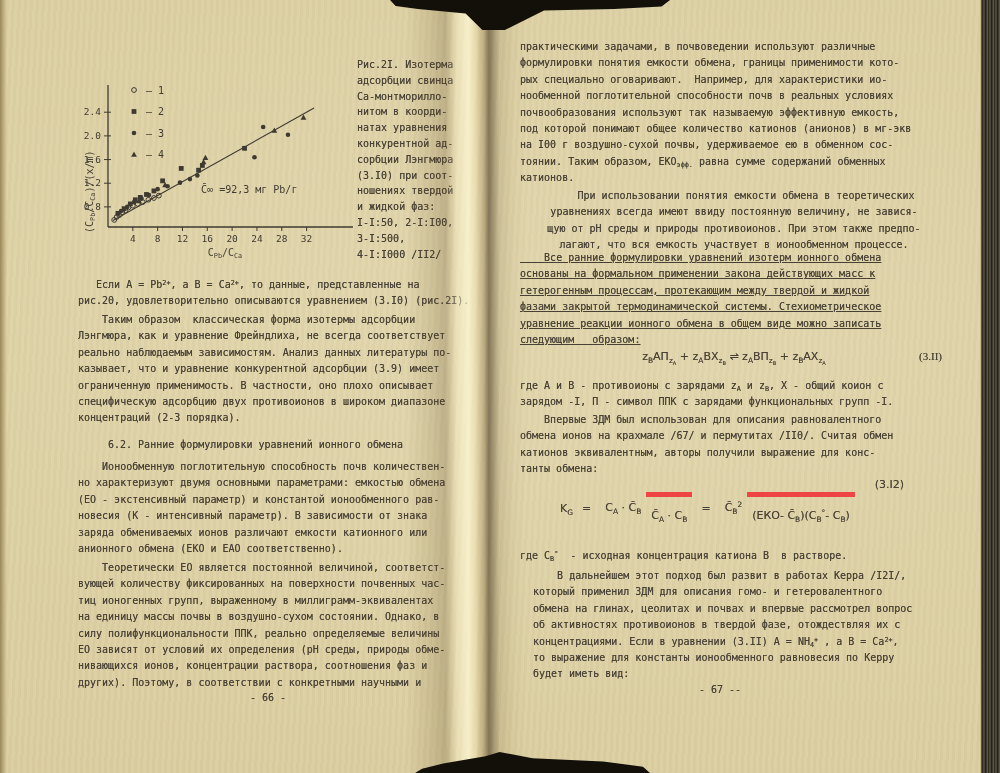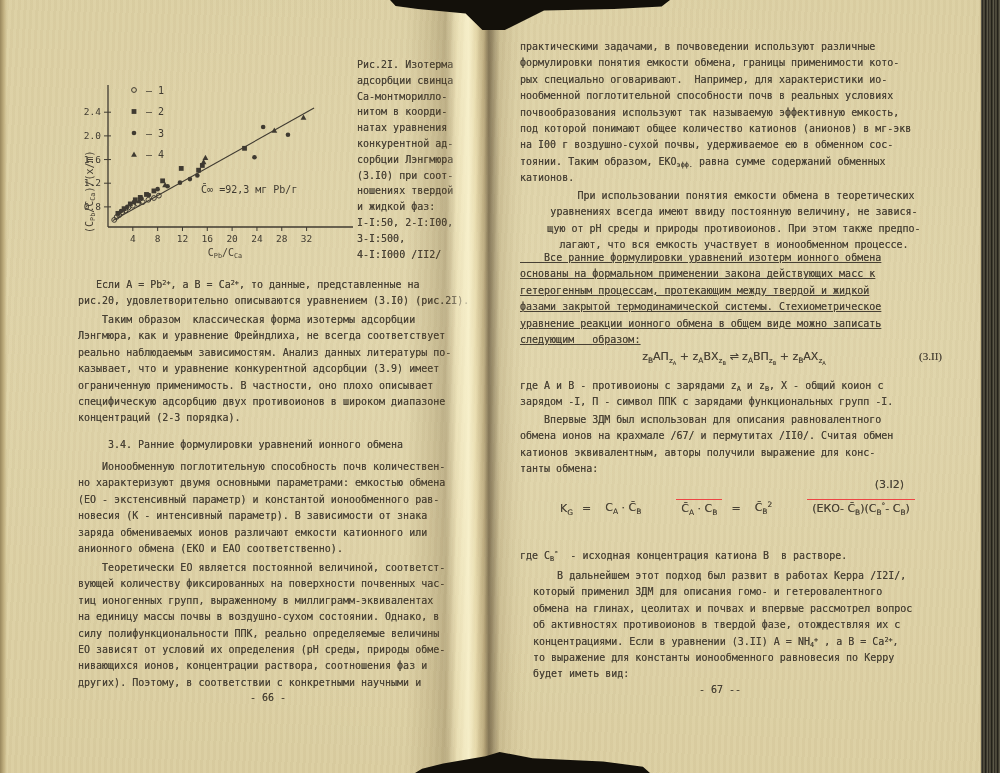--- a/index.html
+++ b/index.html
@@ -52,21 +52,21 @@
   sub{vertical-align:-.35em;} sup{vertical-align:.5em;}
 
   .eq{position:absolute;color:#474034;font-size:11px;text-shadow:0 0 .5px rgba(71,64,52,.6);
       font-family:"DejaVu Sans",sans-serif;}
   .eq311{left:520px;top:350px;width:428px;text-align:center;}
   .eq311 .eq-n{position:absolute;right:6px;top:0;font-family:Liberation Serif, serif;}
   .eq312{left:520px;top:478px;width:428px;height:60px;display:flex;align-items:center;
          justify-content:flex-start;padding-left:40px;box-sizing:border-box;gap:9px;}
   .eq312 .eq-n{position:absolute;right:44px;top:0;}
   .frac{display:inline-flex;flex-direction:row;align-items:center;line-height:1.45;}
-  .frac .den{border-top:1px solid #ef4444;padding:1px 5px 0;margin-left:30px;}
+  .frac .den{border-top:5px solid #ef4444;padding:11px 5px 0;}
   .frac .num{padding:0 5px 1px;}
 </style>
 </head>
 <body>
 
 <div class="spread">
   <div class="paper"></div>
 
   <svg class="chart-svg" viewBox="0 0 300 172" width="300" height="172">
       <line x1="32" y1="5" x2="32" y2="147" stroke="#3f3a31" stroke-width="1.3"></line>
@@ -169,21 +169,21 @@
 
   <div class="pt lp lp1">   Если A = Pb<sup>2+</sup>, а B = Ca<sup>2+</sup>, то данные, представленные на
 рис.20, удовлетворительно описываются уравнением (3.I0) (рис.2I).</div>
   <div class="pt lp lp2">    Таким образом  классическая форма изотермы адсорбции
 Лэнгмюра, как и уравнение Фрейндлиха, не всегда соответствует
 реально наблюдаемым зависимостям. Анализ данных литературы по-
 казывает, что и уравнение конкурентной адсорбции (3.9) имеет
 ограниченную применимость. В частности, оно плохо описывает
 специфическую адсорбцию двух противоионов в широком диапазоне
 концентраций (2-3 порядка).</div>
-  <div class="pt heading">3.4. Ранние формулировки уравнений ионного обмена</div>
+  <div class="pt heading">6.2. Ранние формулировки уравнений ионного обмена</div>
   <div class="pt lp lp3">    Ионообменную поглотительную способность почв количествен-
 но характеризуют двумя основными параметрами: емкостью обмена
 (ЕО - экстенсивный параметр) и константой ионообменного рав-
 новесия (К - интенсивный параметр). В зависимости от знака
 заряда обмениваемых ионов различают емкости катионного или
 анионного обмена (ЕКО и ЕАО соответственно).</div>
   <div class="pt lp lp4">    Теоретически ЕО является постоянной величиной, соответст-
 вующей количеству фиксированных на поверхности почвенных час-
 тиц ионогенных групп, выраженному в миллиграмм-эквивалентах
 на единицу массы почвы в воздушно-сухом состоянии. Однако, в

